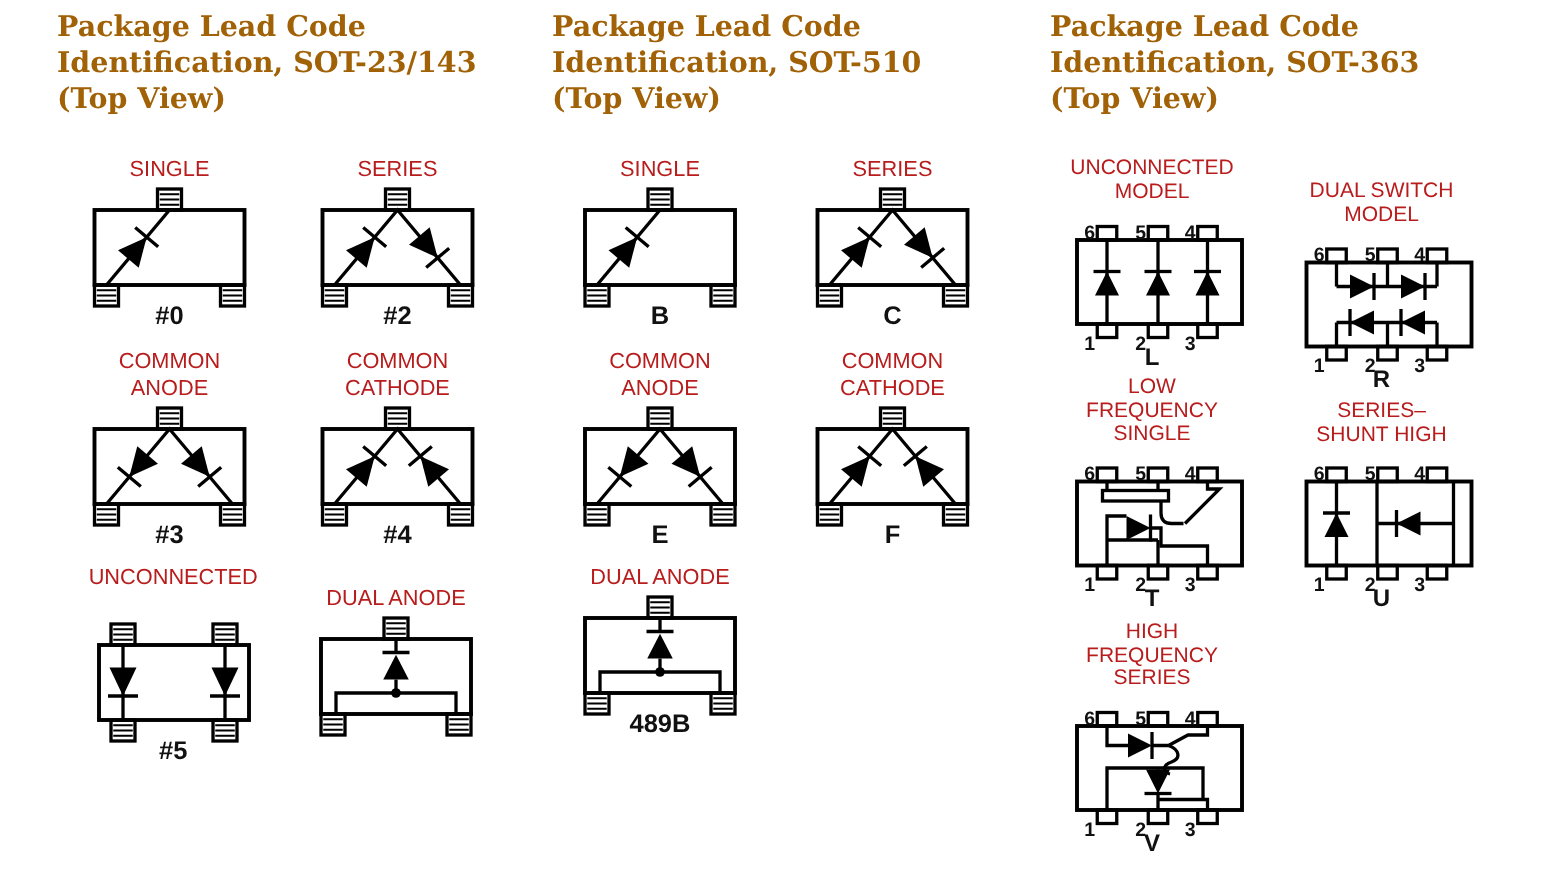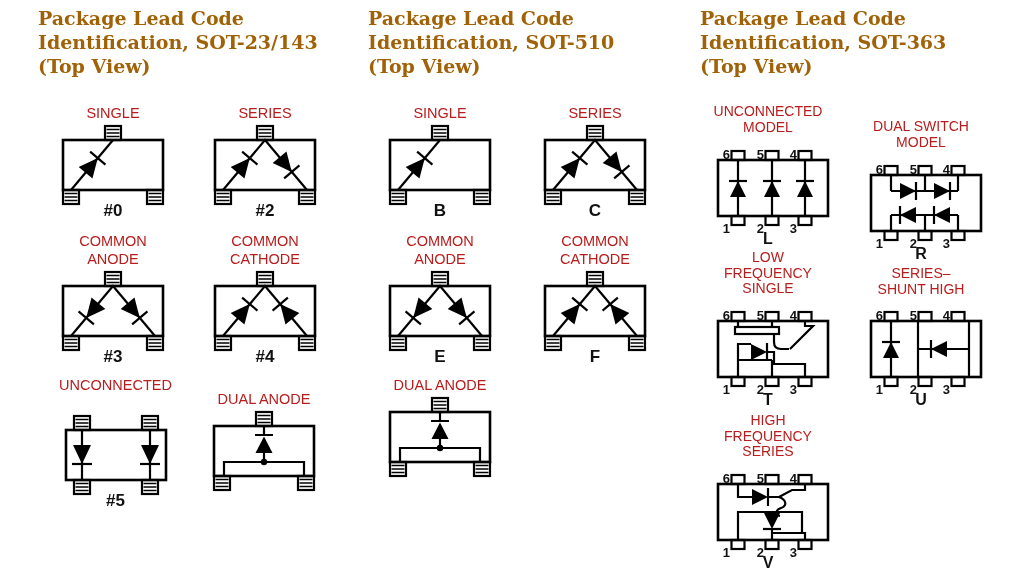--- a/index.html
+++ b/index.html
@@ -235,20 +235,21 @@
       <rect class="s2" x="15" y="18" width="100" height="50"></rect>
       <use href="#pinh" xlink:href="#pinh" x="57" y="4"></use>
       <use href="#pinh" xlink:href="#pinh" x="15" y="68"></use>
       <use href="#pinh" xlink:href="#pinh" x="99" y="68"></use>
       <path class="s" d="M65,18 V27 M56,27 H74"></path>
       <path class="f" d="M56.5,45 L73.5,45 L65,28.5 Z"></path>
       <path class="s" d="M65,45 V54"></path>
       <circle class="f" cx="65" cy="54" r="3.2"></circle>
       <path class="s" d="M25,68 V54 H105 V68"></path>
     </svg>
+    <div class="code">489B</div>
   </div>
 
   <div class="cell c3" style="left:702px;top:104px;width:132px;">
     <div class="lbl" style="min-height:32px;">
       <span class="ll">UNCONNECTED</span>
       <span class="ll">MODEL</span>
     </div>
     <svg class="pkg" width="132" height="100" viewBox="0 0 132 100">
       <rect class="s2" x="16" y="24" width="110" height="56"></rect>
       <use href="#pinp" xlink:href="#pinp" x="29.5" y="15"></use>

